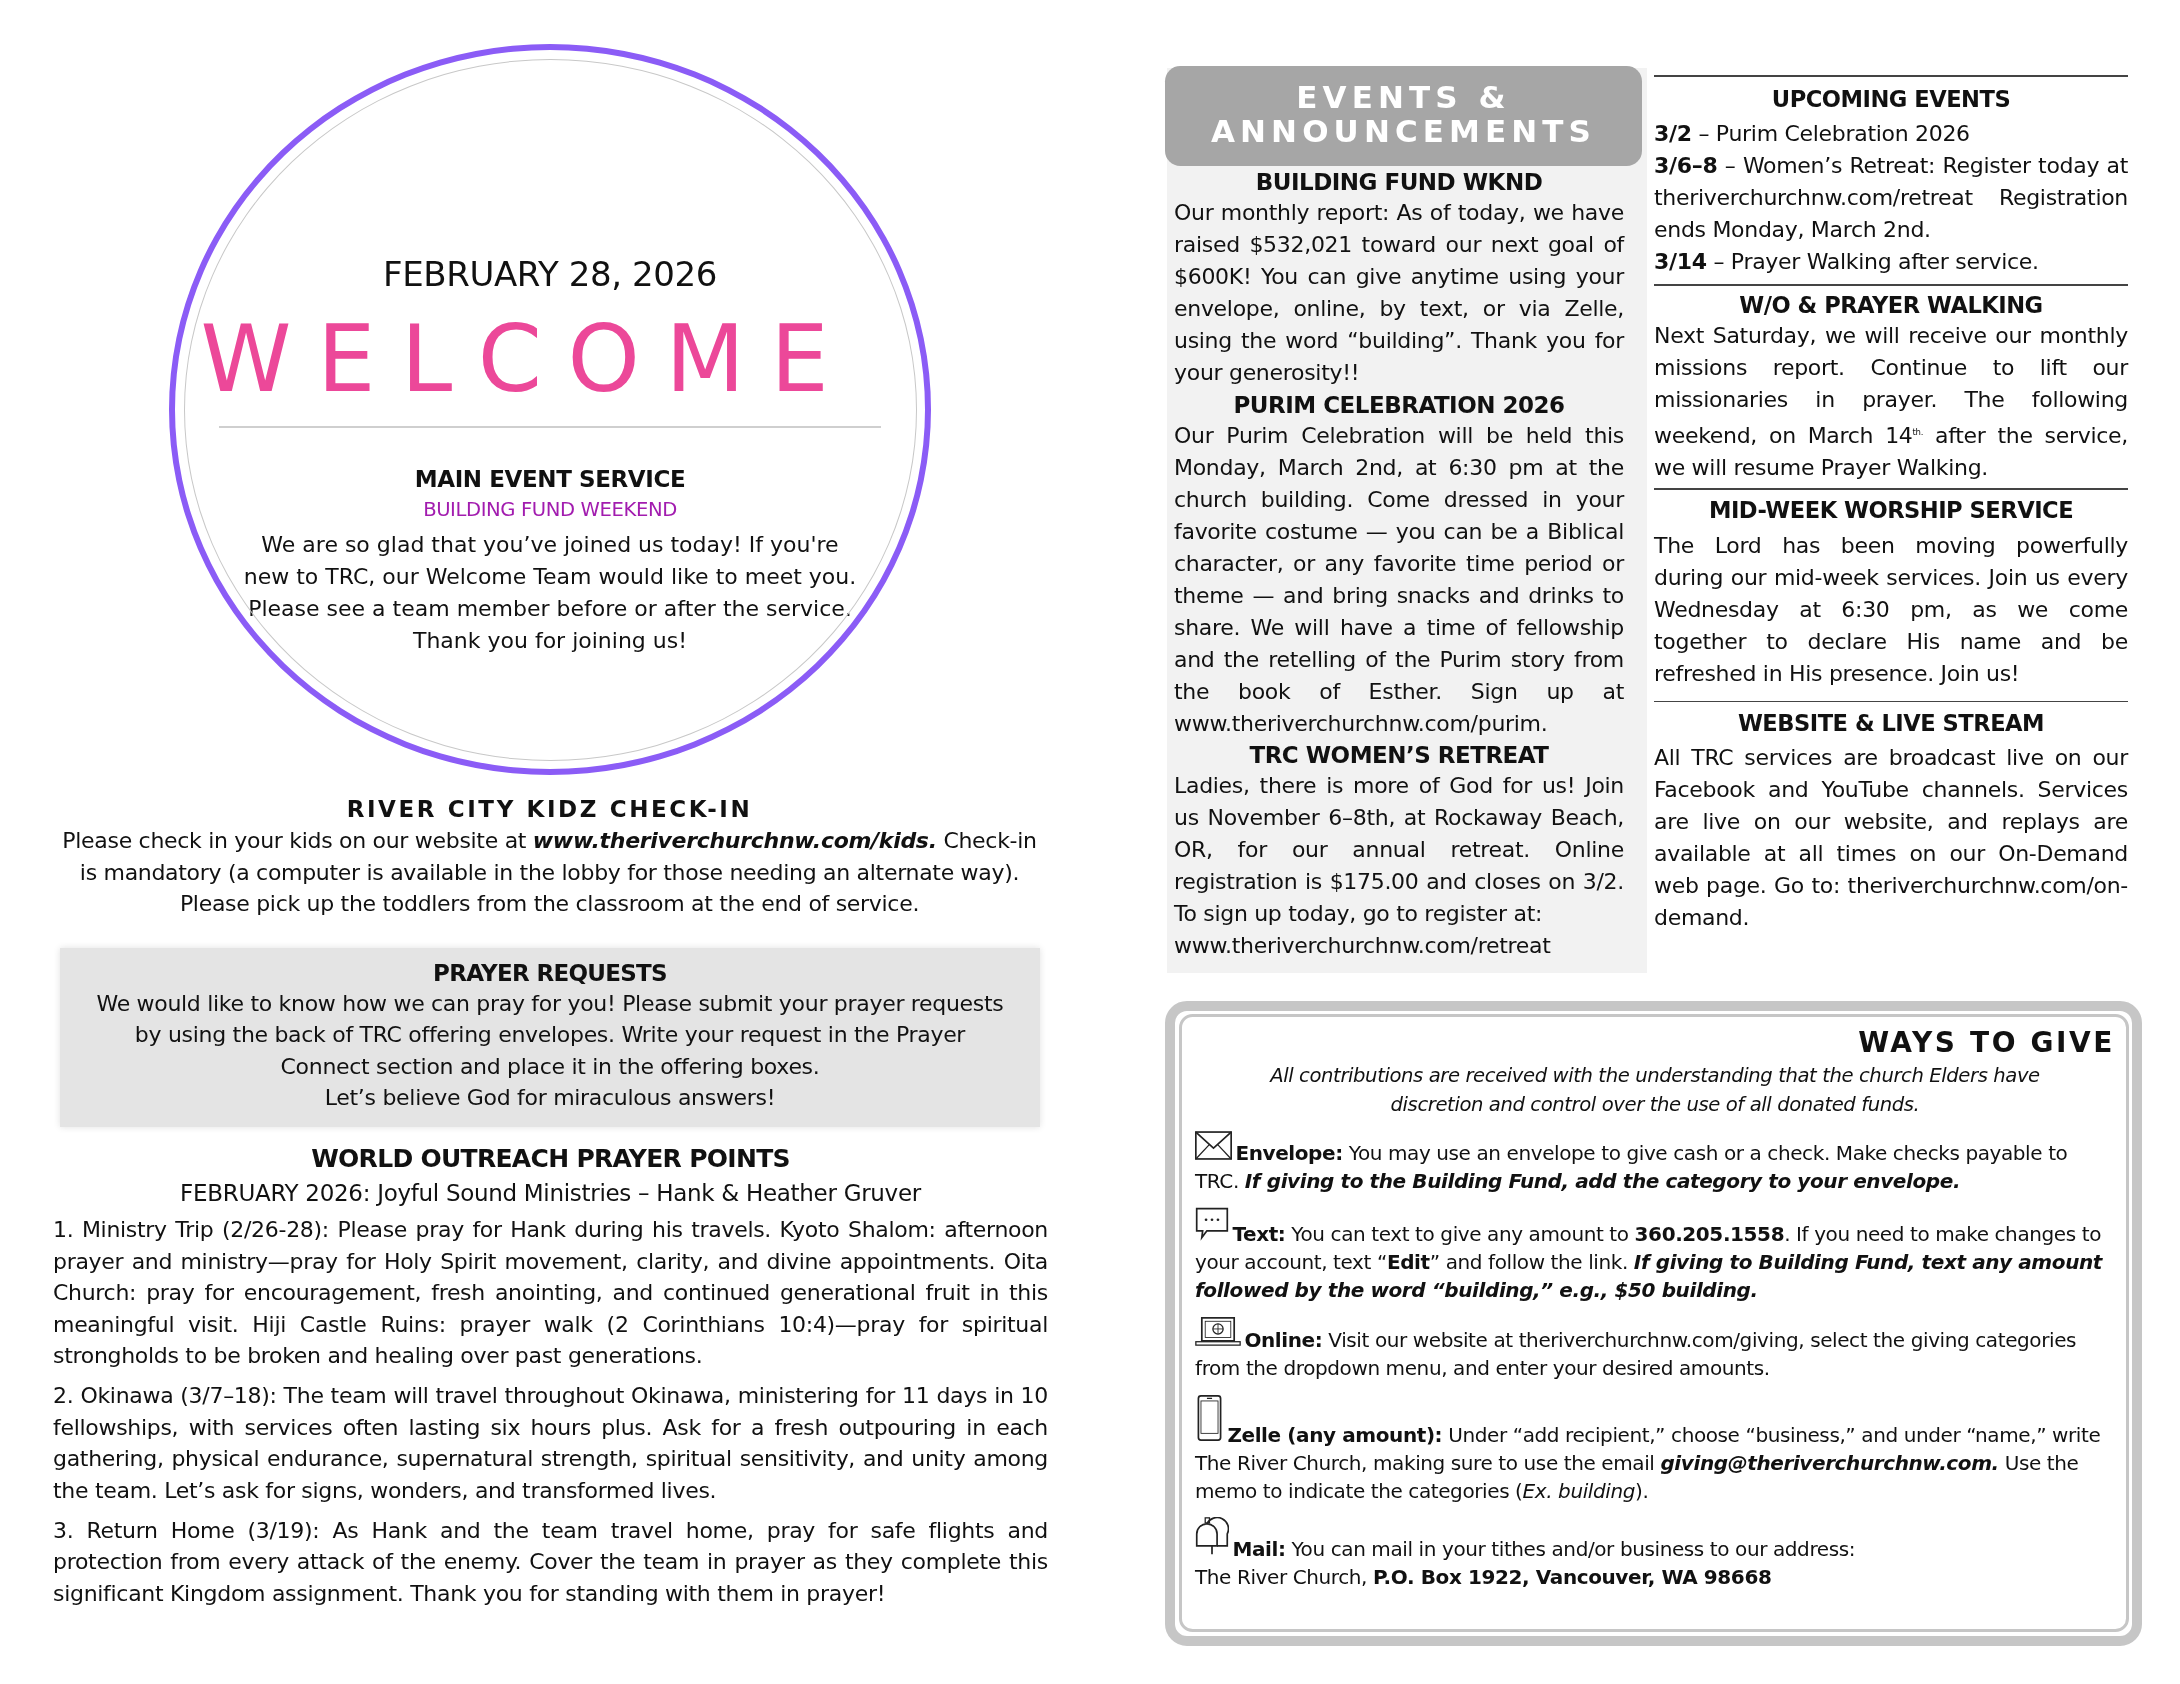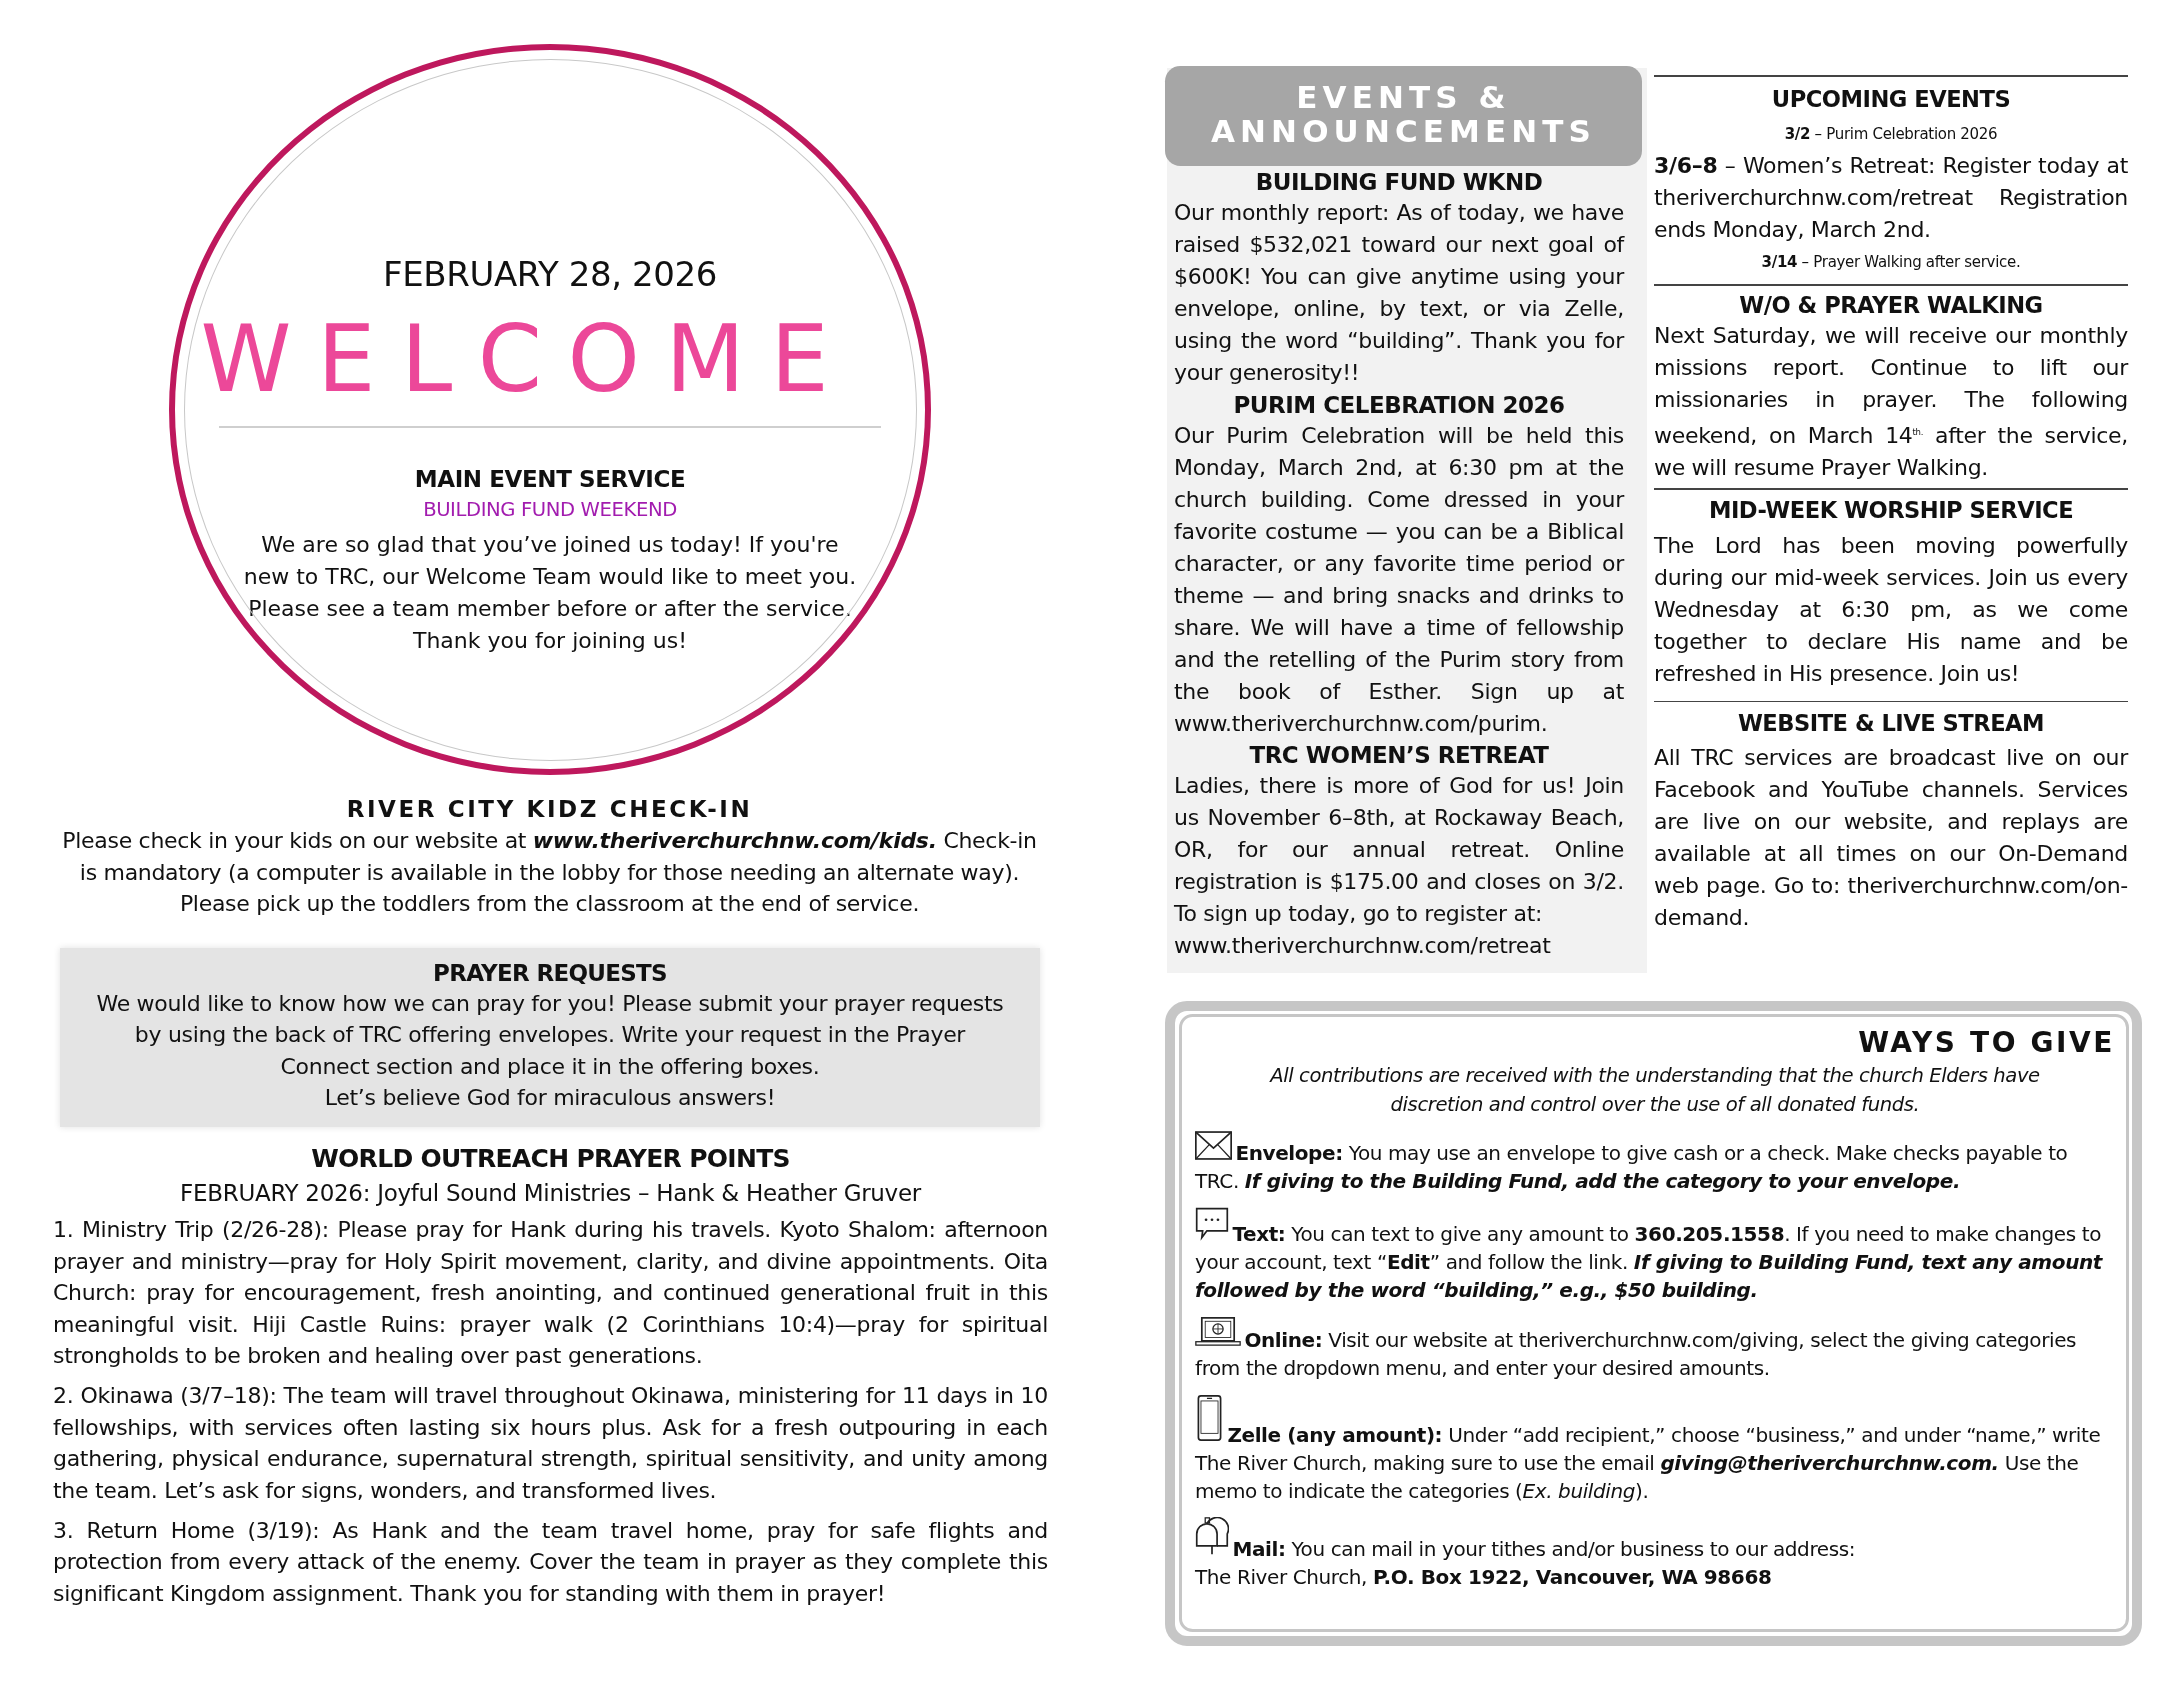--- a/index.html
+++ b/index.html
@@ -2,21 +2,21 @@
 <html style="font-size:13.6px"><head>
 <meta charset="utf-8">
 <style>
   * { box-sizing: border-box; margin: 0; padding: 0; }
   html, body { width: 2181px; height: 1685px; background: #ffffff; overflow: hidden; }
   body { position: relative; font-family: "DejaVu Sans", "Liberation Sans", sans-serif; color: #111; }
 
   
   .welcome-circle {
     position: absolute; left: 169px; top: 44px; width: 762px; height: 731px;
-    border-radius: 50%; border: 6px solid #be185d;
+    border-radius: 50%; border: 6px solid #8b5cf6;
   }
   .welcome-circle::after {
     content: ""; position: absolute; left: 8.5px; top: 8.5px; right: 8.5px; bottom: 8.5px;
     border-radius: 50%; border: 1.7px solid #c8c8c8;
   }
   .wc-date { position: absolute; left: 0; right: 0; top: 204px; text-align: center;
     font-size: 34px; letter-spacing: -0.4px; color: #111; }
   .wc-title { position: absolute; left: 0; right: 0; top: 256px; text-align: left;
     font-size: 92px; letter-spacing: 25.6px; padding-left: 25.6px; font-weight: 400; color: #ec4899; }
   .wc-rule { position: absolute; left: 44px; right: 44px; top: 376px; height: 1.7px; background: #cfcfcf; }
@@ -48,21 +48,21 @@
   .events-body { position: absolute; left: 1174px; width: 450px; top: 168px; }
   .ev-title { text-align: center; font-weight: bold; font-size: 23px; letter-spacing: -0.5px; line-height: 29px; }
   .ev-text { font-size: 22px; line-height: 32px; text-align: justify; letter-spacing: -0.3px; }
 
   
   .rcol { position: absolute; left: 1654px; width: 474px; top: 75px; }
   .rcol .rule { height: 1.7px; background: #444; }
   .rc-title { text-align: center; font-weight: bold; font-size: 22.6px; letter-spacing: -0.5px; line-height: 29px; }
   .rc-text { font-size: 22px; line-height: 32px; text-align: justify; letter-spacing: -0.3px; }
   .rc-text b { font-weight: bold; }
-  .rc-line { font-size: 15px; line-height: 32px; letter-spacing: -0.3px; text-align: center; }
+  .rc-line { font-size: 22px; line-height: 32px; letter-spacing: -0.3px; }
   .rc-line b { font-weight: bold; }
   sup { font-size: 8.5px; }
 
   
   .give-outer { position: absolute; left: 1165px; top: 1001px; width: 977px; height: 645px;
     border: 10.2px solid #c6c6c6; border-radius: 22px; }
   .give-inner { position: absolute; left: 1179px; top: 1014px; width: 950px; height: 618px;
     border: 3.4px solid #c6c6c6; border-radius: 13.6px; background: #fff; }
   .give-content { position: absolute; left: 1195px; width: 920px; top: 1026px; }
   .give-title { text-align: right; font-weight: bold; font-size: 28px; letter-spacing: 2.6px; }

